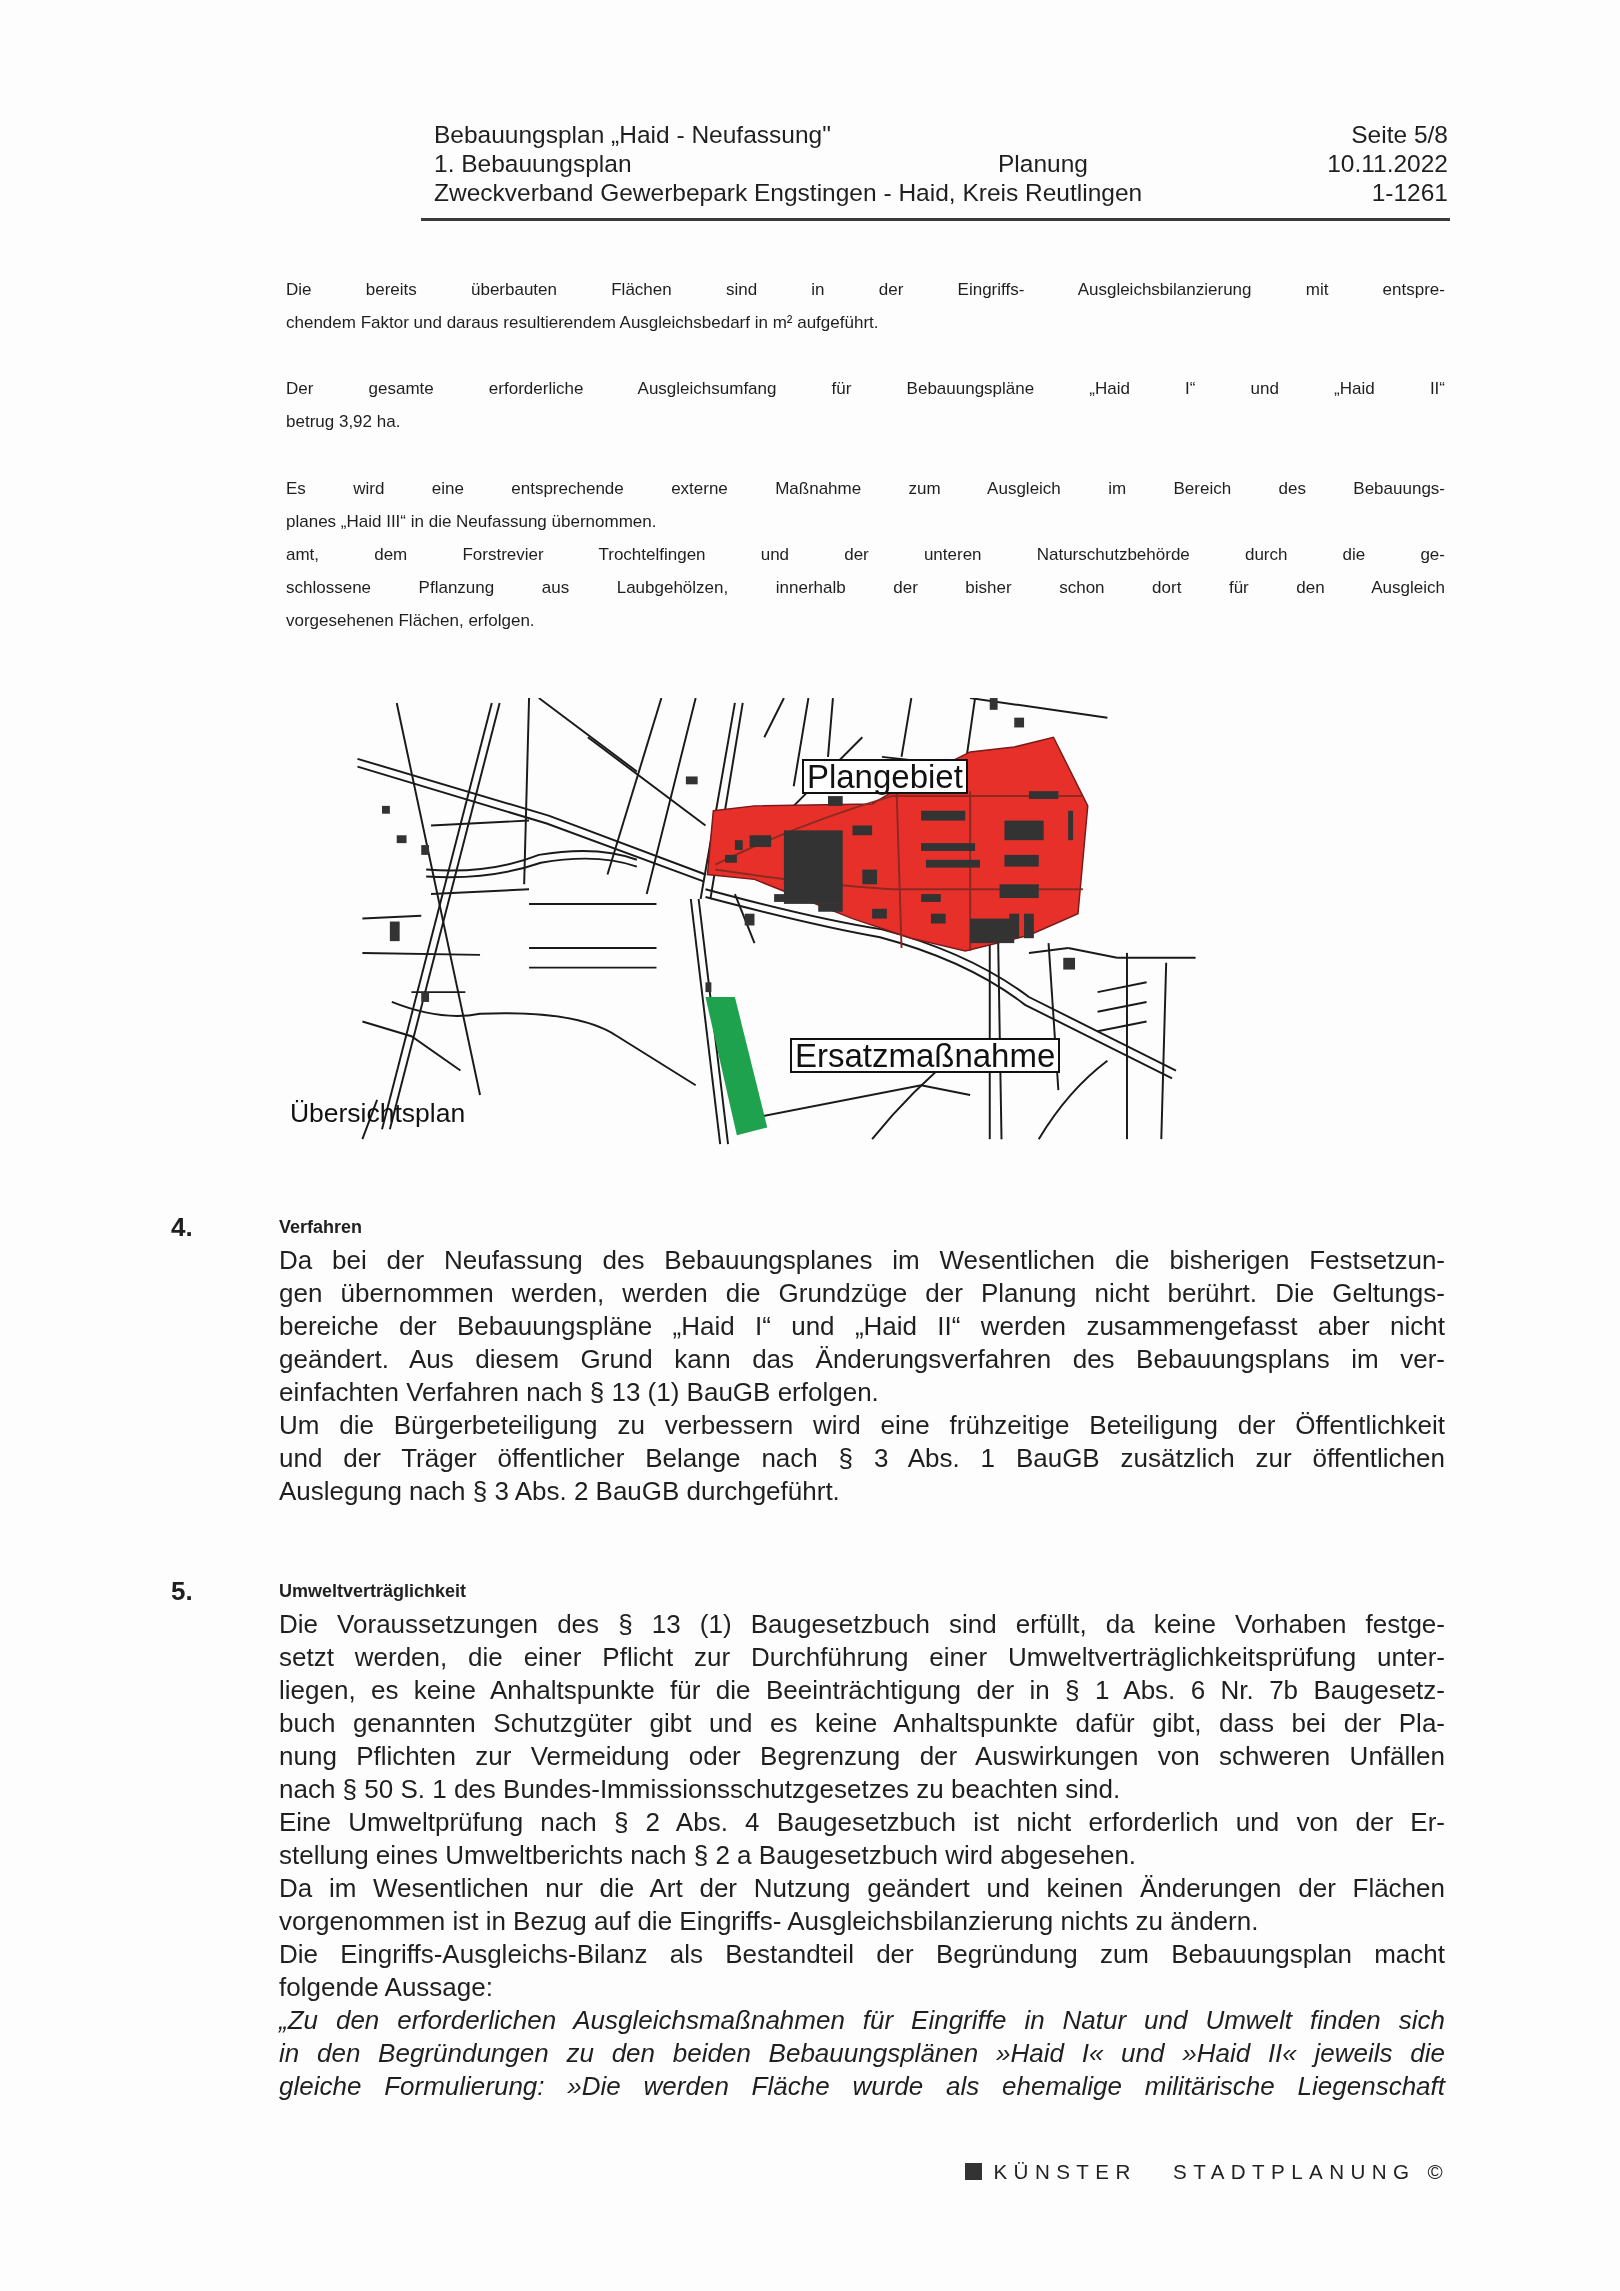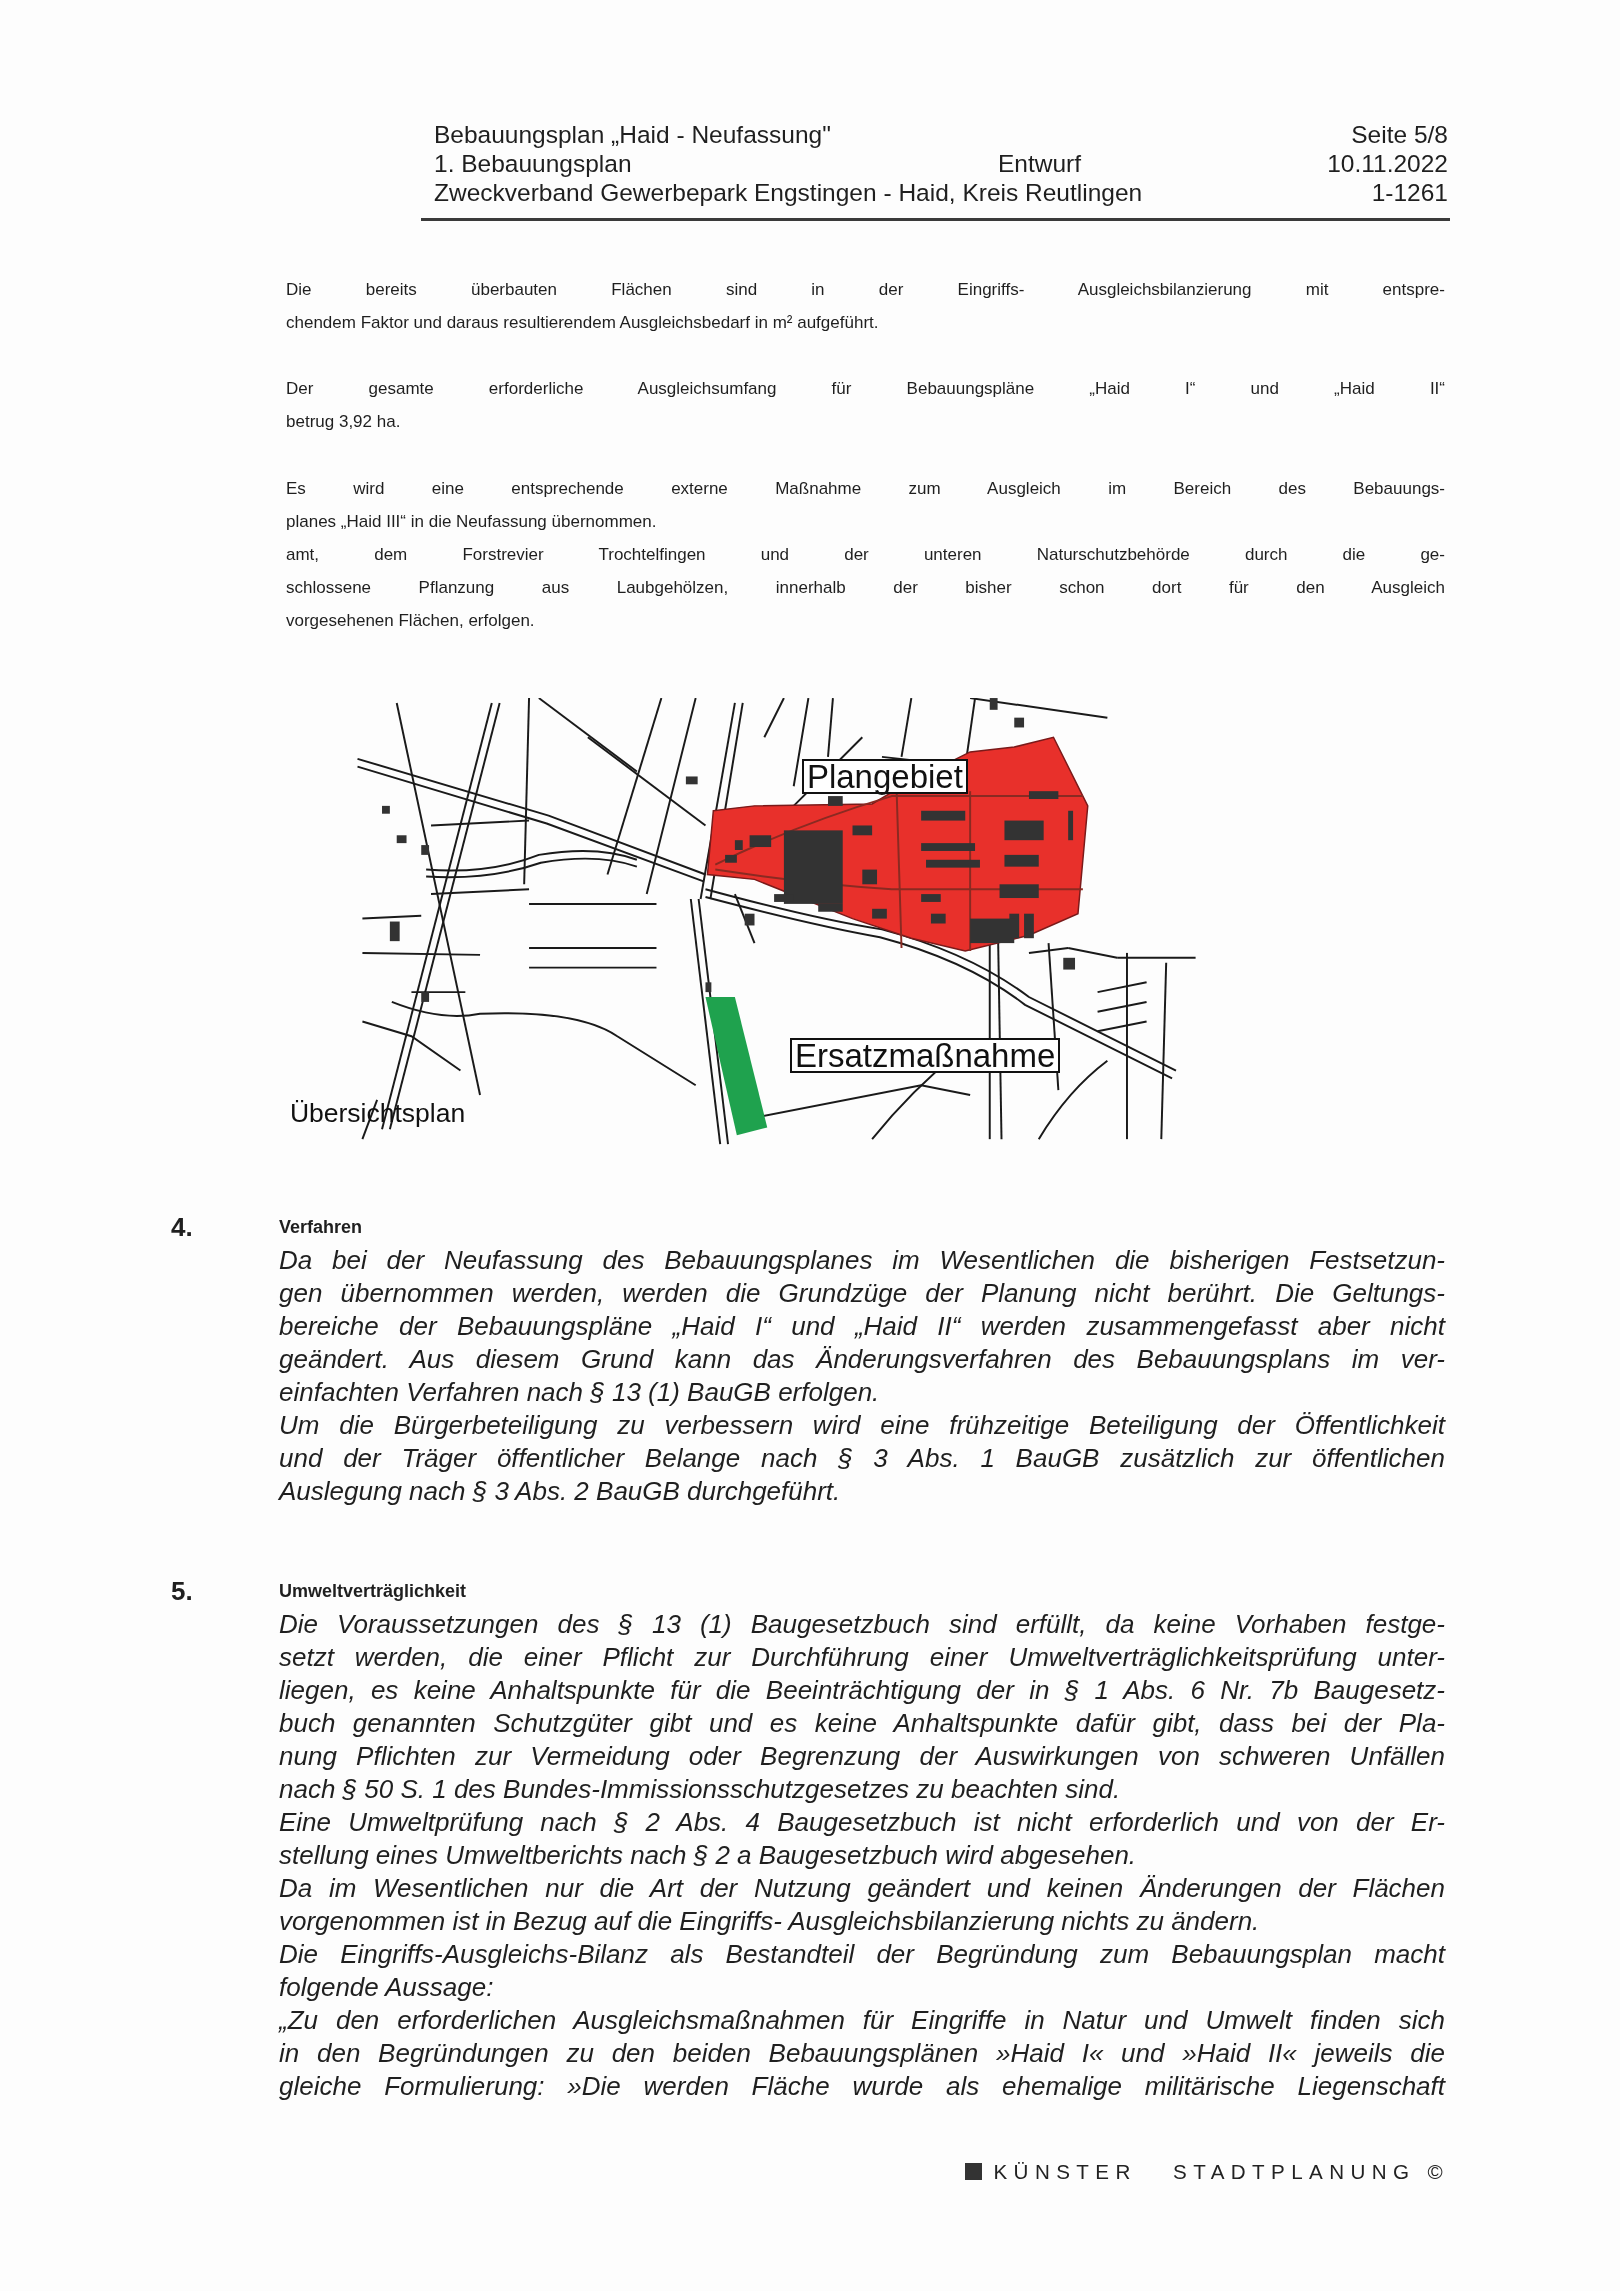--- a/index.html
+++ b/index.html
@@ -17,21 +17,21 @@
 
   
   .p { position: absolute; left: 286px; width: 1159px; font-size: 17px; line-height: 33px; text-align: justify; }
   .p .line { display: block; white-space: nowrap; }
   .just { text-align-last: justify; }
 
   .sec { position: absolute; left: 171px; width: 1274px; }
   .sec .num { position: absolute; left: 0; top: 0; font-weight: bold; font-size: 26px; line-height: 33px; }
   .sec .title { position: absolute; left: 108px; top: 0; font-weight: bold; font-size: 18px; line-height: 33px; }
   .sec .body { position: absolute; left: 108px; top: 33px; width: 1166px; font-size: 26px; line-height: 33px; }
-  .sec .body .line { display: block; white-space: nowrap; font-style: italic; }
+  .sec .body .line { display: block; white-space: nowrap; }
   .italic { font-style: italic; }
 
   
   .map { position: absolute; left: 284px; top: 698px; width: 941px; height: 451px; }
   .map svg { position: absolute; left: 0; top: 0; }
   .map-label { position: absolute; background: #ffffff; border: 2.5px solid #111; font-size: 33px; line-height: 29px; padding: 1px 2.9px; color: #111; }
   .map-title { position: absolute; left: 5.9px; top: 400px; font-size: 26.5px; color: #111; }
 
   
   .footer { position: absolute; left: 965px; top: 2152px; font-size: 20.6px; letter-spacing: 6.4px; color: #222; white-space: nowrap; margin-top: 8px; }
@@ -42,21 +42,21 @@
 
 <div class="page">
 
   <div class="header">
     <div class="hrow">
       <span class="l">Bebauungsplan „Haid - Neufassung"</span>
       <span class="r">Seite 5/8</span>
     </div>
     <div class="hrow">
       <span class="l">1. Bebauungsplan</span>
-      <span class="c">Entwurf</span>
+      <span class="c">Planung</span>
       <span class="r">10.11.2022</span>
     </div>
     <div class="hrow">
       <span class="l">Zweckverband Gewerbepark Engstingen - Haid, Kreis Reutlingen</span>
       <span class="r">1-1261</span>
     </div>
   </div>
   <div class="hrule"></div>
 
   <div class="p" style="top:273px;">

